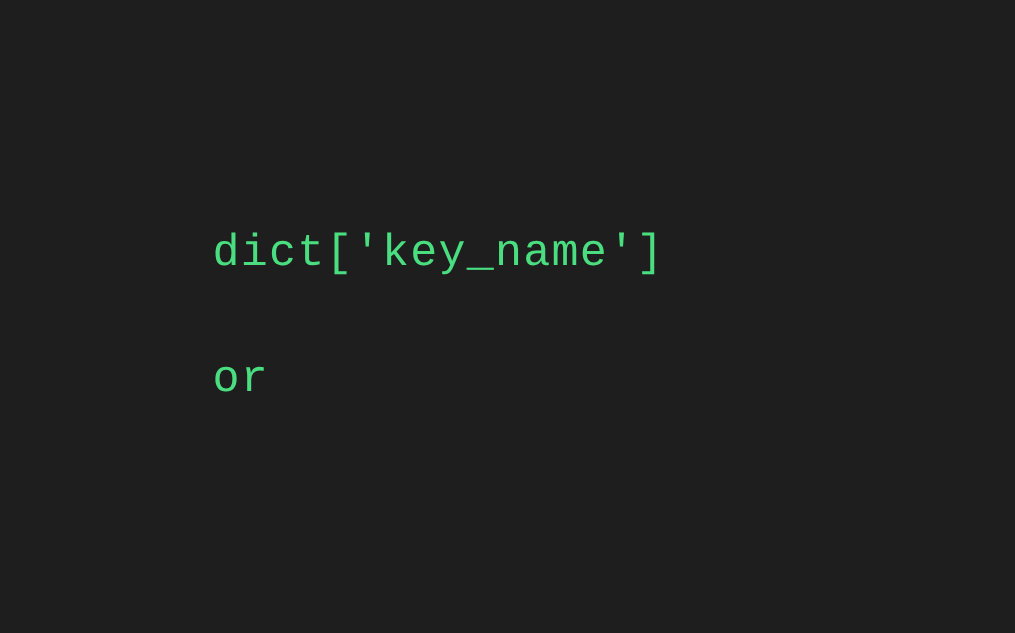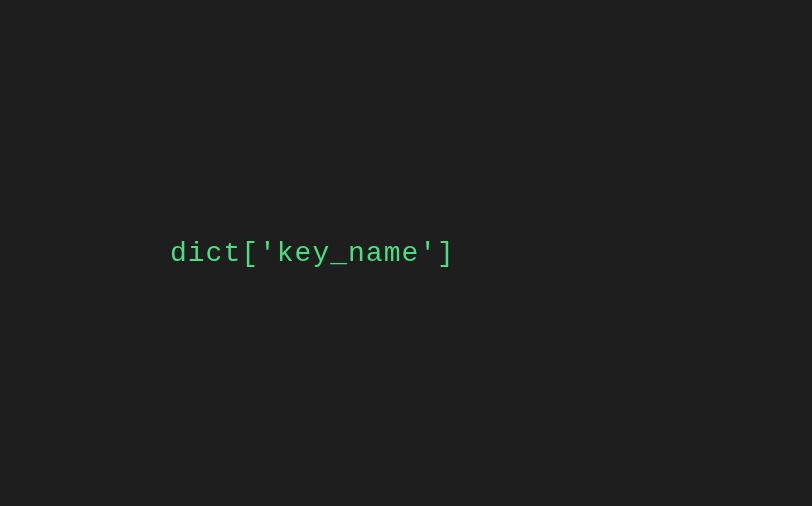--- a/index.html
+++ b/index.html
@@ -18,24 +18,25 @@
       padding-left: 170px;
       overflow: hidden;
     }
     .code-block {
       display: flex;
       flex-direction: column;
       gap: 60px;
     }
     .code-line {
       color: #4ade80;
-      font-size: 28px;
+      font-size: 36px;
       font-weight: 400;
       letter-spacing: 1px;
       white-space: pre;
     }
   </style>
 </head>
 <body>
 
 <div class="code-block">
   <div class="code-line">dict['key_name']</div>
+  <div class="code-line">or</div>
 </div>
 
 </body></html>

